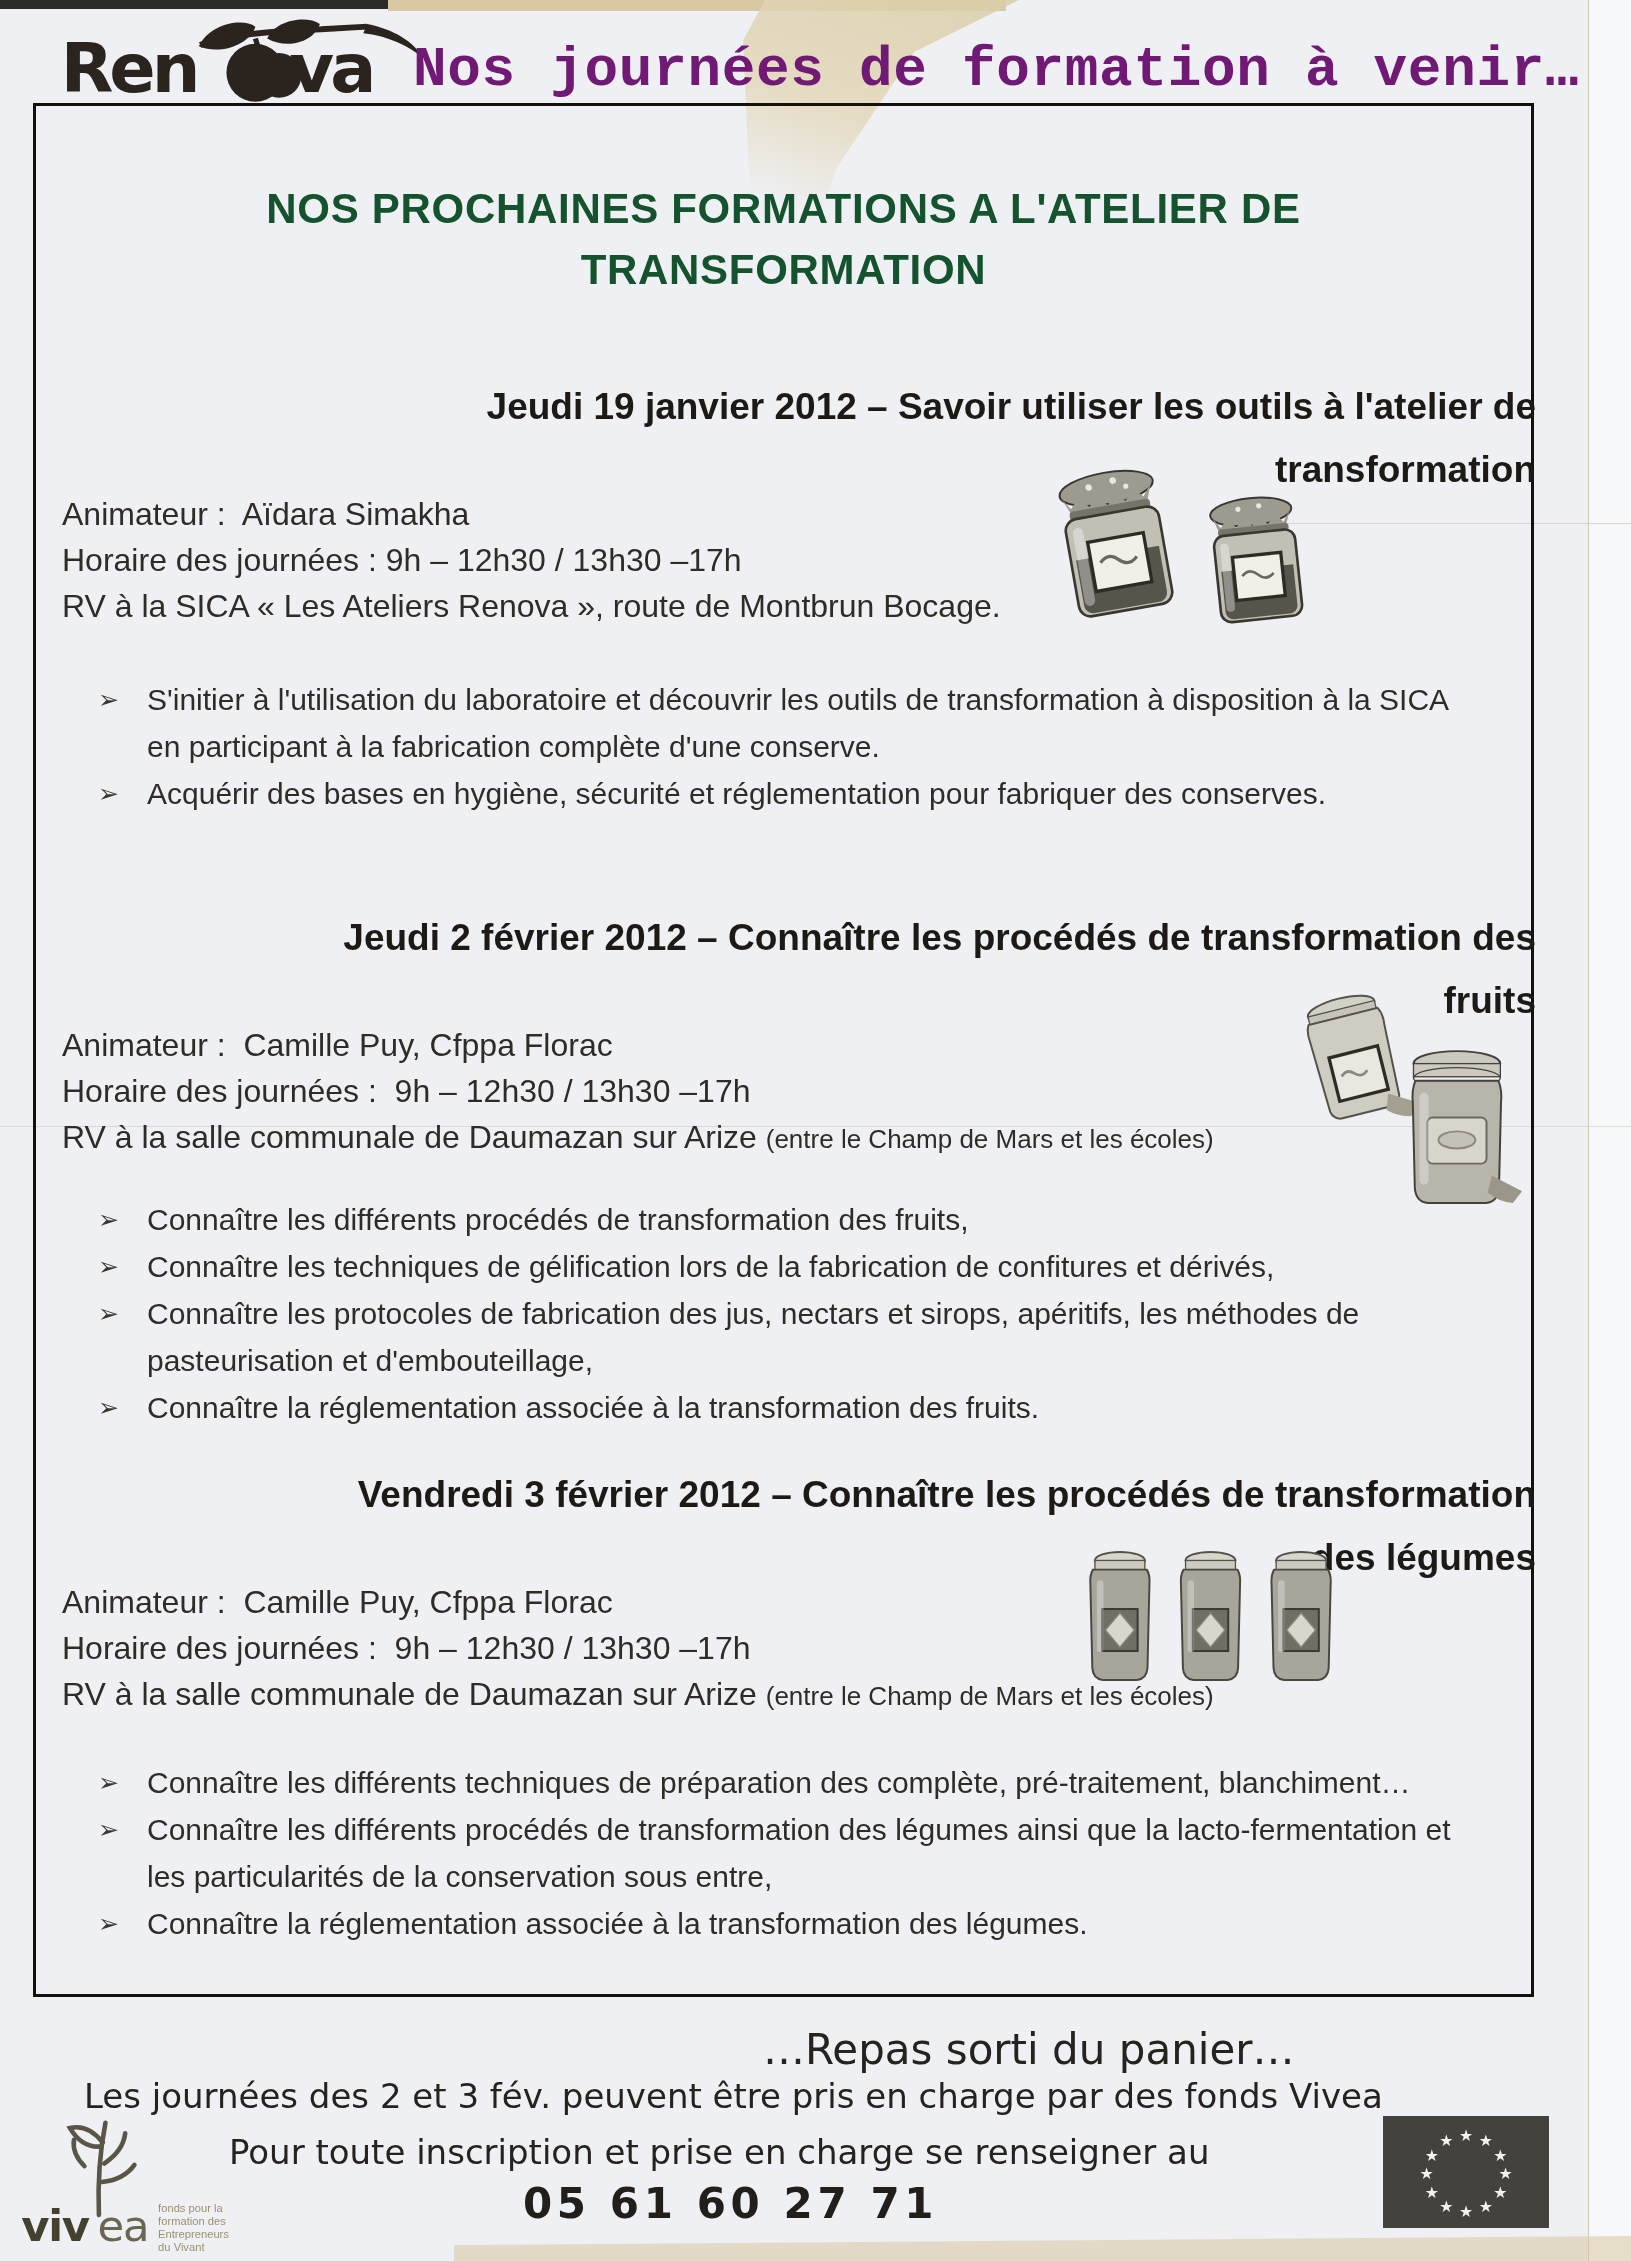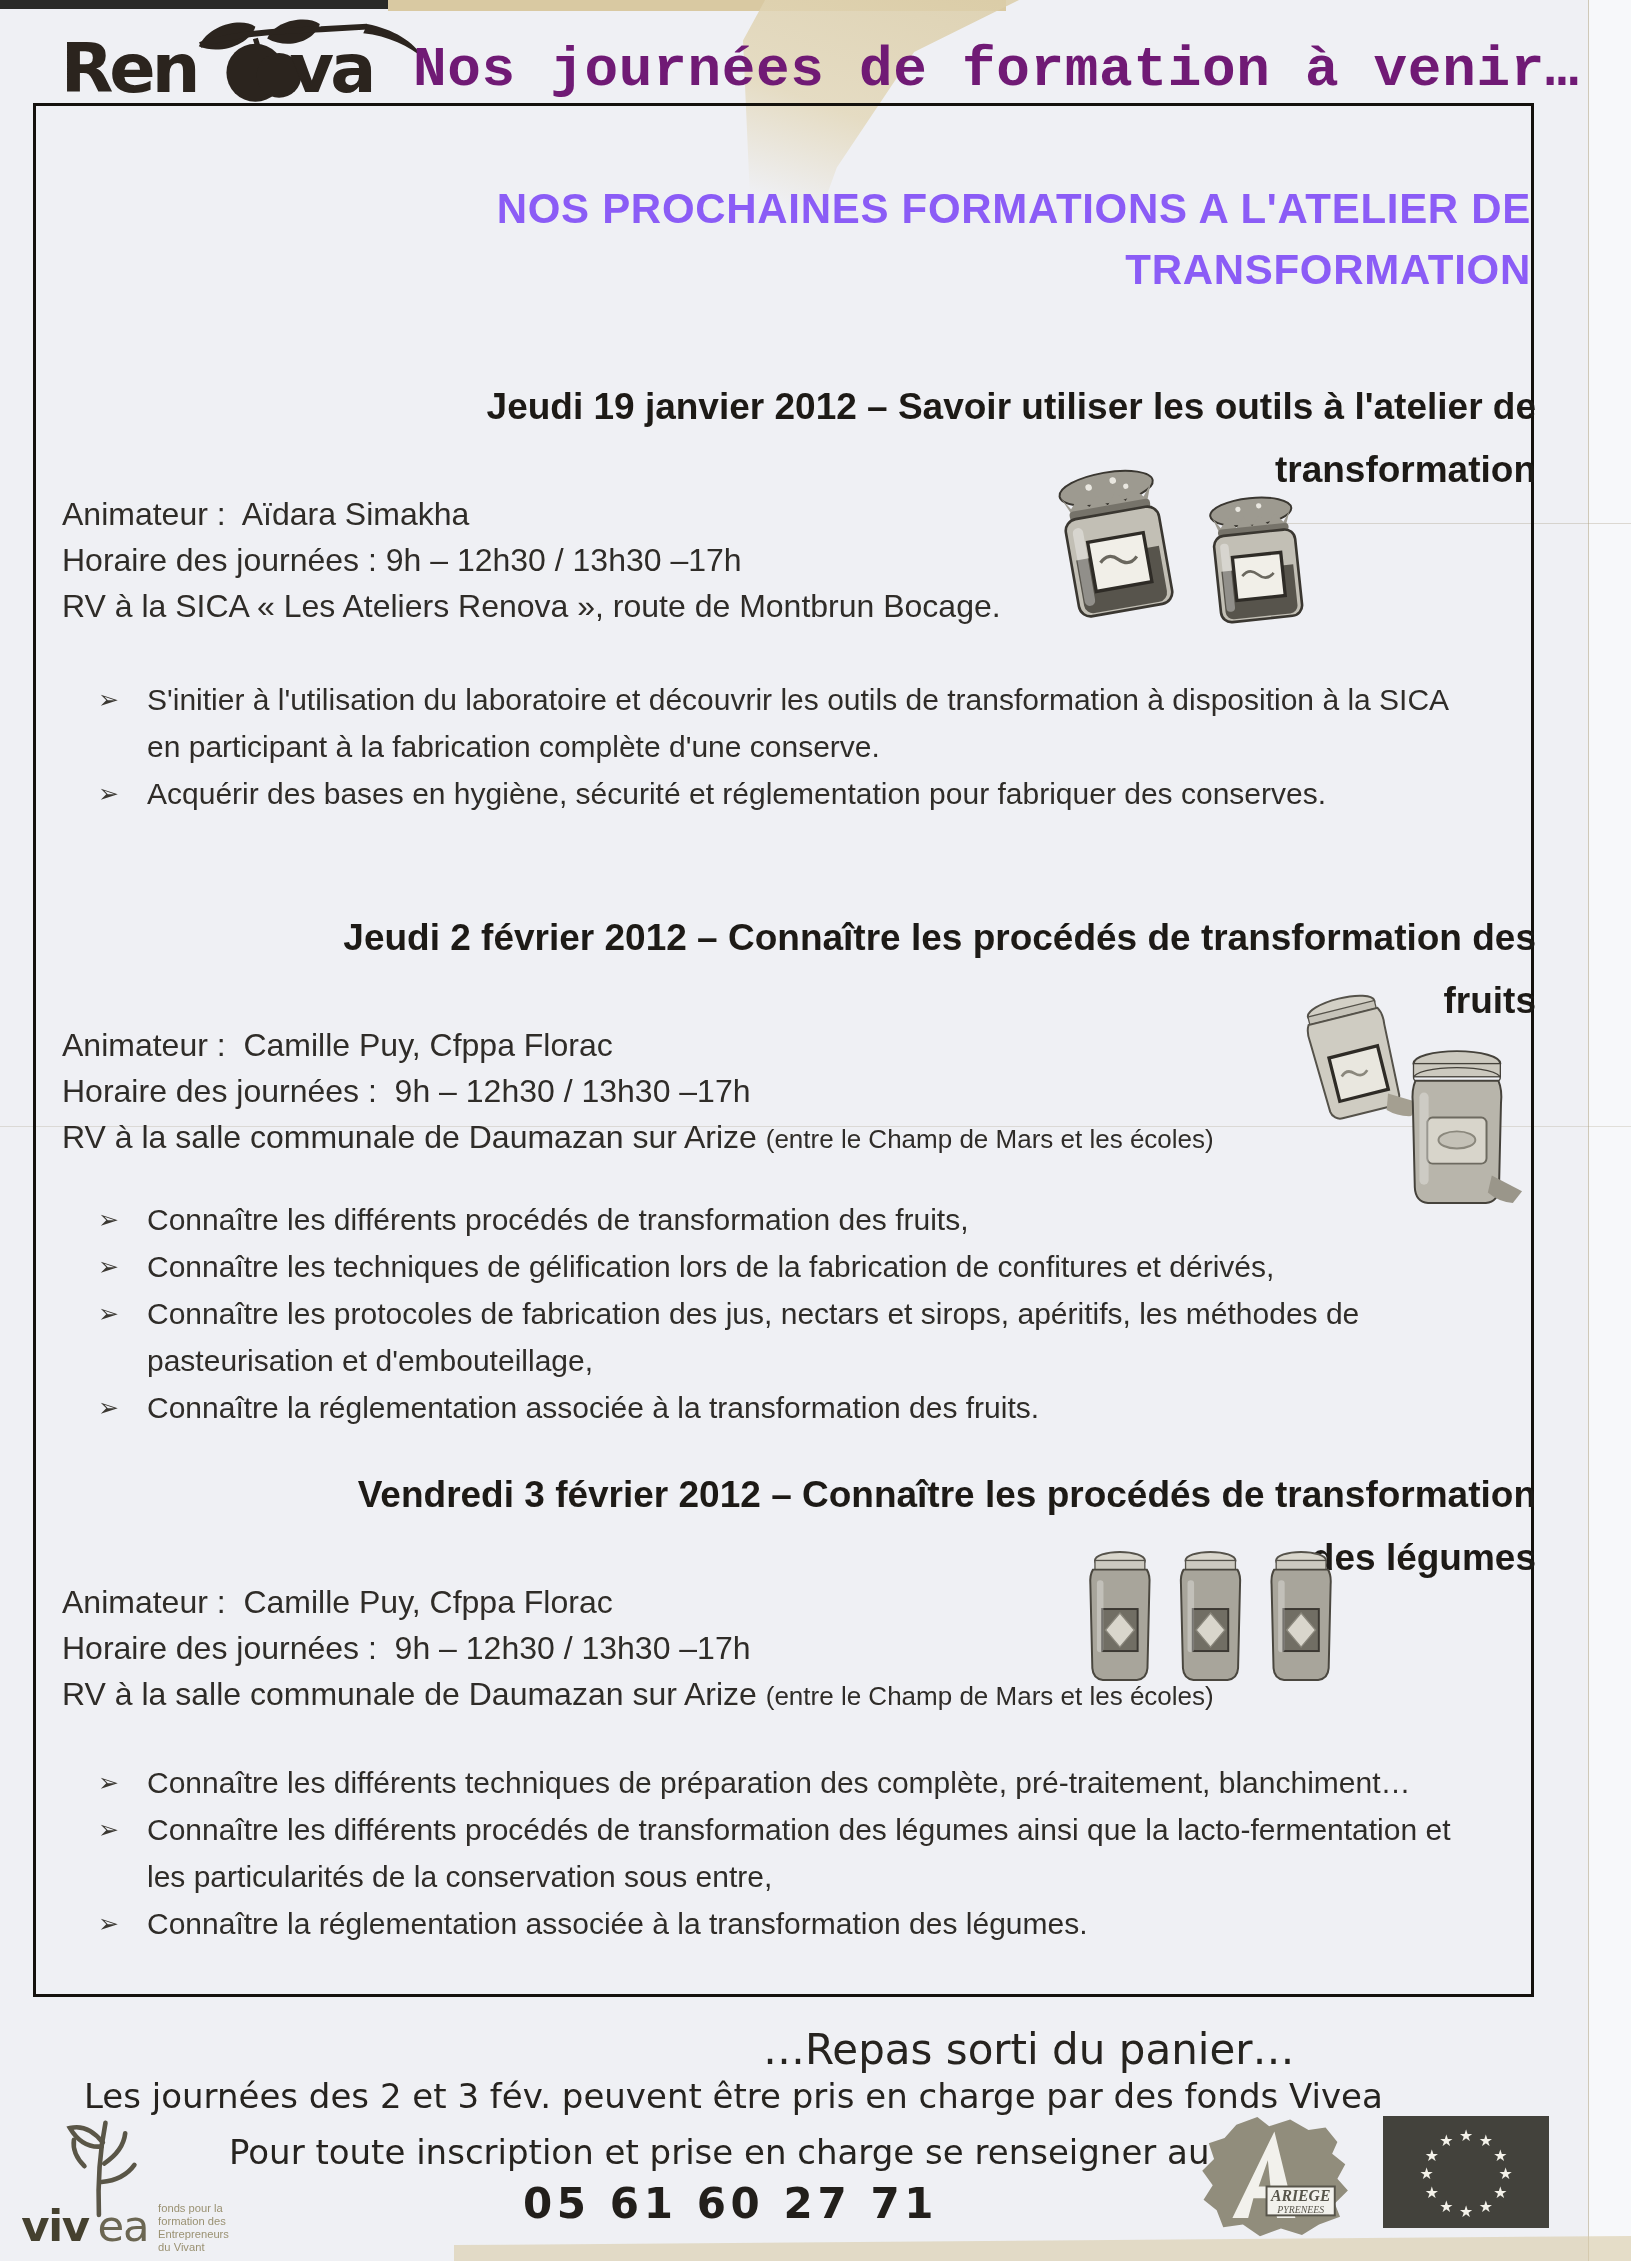--- a/index.html
+++ b/index.html
@@ -32,22 +32,22 @@
     position:absolute;left:413px;top:38px;width:1118px;
     font-family:"Liberation Mono", monospace;font-weight:bold;
     font-size:56px;letter-spacing:0.7px;color:#701a75;white-space:nowrap;
   }
   
   .box{
     position:absolute;left:33px;top:103px;width:1495px;height:1888px;
     border:3.3px solid #14110d;background:transparent;
   }
   .title{
-    position:absolute;left:0;top:44px;width:100%;text-align:right;
-    font-weight:bold;font-size:42px;line-height:61px;color:#8b5cf6;letter-spacing:0.7px;
+    position:absolute;left:0;top:44px;width:100%;text-align:center;
+    font-weight:bold;font-size:42px;line-height:61px;color:#14532d;letter-spacing:0.7px;
   }
   .title span{display:block;white-space:nowrap;}
   .subtitle{
     position:absolute;left:0;top:166px;width:100%;text-align:center;
     font-weight:bold;font-size:37px;color:#1d1a16;white-space:nowrap;
   }
   .session{position:absolute;left:26px;width:1474px;}
   .s1{top:269px;} .s2{top:800px;} .s3{top:1357px;}
   .session h3{
     margin:0 0 -10px 0;font-size:37px;line-height:63px;font-weight:bold;color:#1d1a16;
@@ -287,31 +287,20 @@
         <path d="M98,96 C86,84 80,70 82,56"></path>
       </g>
       <text x="2" y="210" font-family="DejaVu Sans, sans-serif" font-weight="bold" font-size="66" letter-spacing="-2" fill="#45412f">viv</text>
       <text x="118" y="210" font-family="DejaVu Sans, sans-serif" font-size="66" letter-spacing="-2" fill="#6b6652">ea</text>
       <foreignObject x="210" y="150" width="120" height="90">
         <div xmlns="http://www.w3.org/1999/xhtml" style="font-family:'Liberation Sans',sans-serif;font-size:17px;line-height:20px;color:#9a9172;">fonds pour la formation des Entrepreneurs du Vivant</div>
       </foreignObject>
     </svg>
   </div>
 
-  <div class="ariege">
-    <svg width="164" height="128" viewBox="0 0 250 195">
-      <path d="M60,18 L92,6 L110,20 L142,10 L170,26 L196,22 L214,44 L206,62 L226,78 L214,100 L230,118 L210,138 L218,158 L186,170 L160,186 L128,176 L96,188 L70,170 L40,174 L30,148 L10,132 L24,110 L8,88 L26,70 L18,46 L42,38 Z" fill="#918d7c"></path>
-      <path d="M118,28 L150,160 L122,160 L116,130 L86,130 L78,160 L54,160 Z M108,72 L94,112 L112,112 Z" fill="#f2f1ec"></path>
-      <g>
-        <rect x="106" y="112" width="104" height="44" fill="#f2f1ec" stroke="#57544a" stroke-width="3"></rect>
-        <text x="158" y="134" text-anchor="middle" font-family="Liberation Serif, serif" font-style="italic" font-weight="bold" font-size="24" fill="#57544a">ARIEGE</text>
-        <text x="158" y="152" text-anchor="middle" font-family="Liberation Serif, serif" font-style="italic" font-size="15" fill="#57544a">PYRENEES</text>
-      </g>
-    </svg>
-  </div>
 
   <div class="euflag">
     <svg width="166" height="112" viewBox="0 0 252 170">
       <rect x="0" y="0" width="252" height="170" fill="#43423c"></rect>
       <g fill="#f4f2ea" font-family="DejaVu Sans, sans-serif" font-size="24" text-anchor="middle">
         <text x="126" y="38">★</text>
         <text x="156" y="46">★</text>
         <text x="178" y="68">★</text>
         <text x="186" y="96">★</text>
         <text x="178" y="124">★</text>

